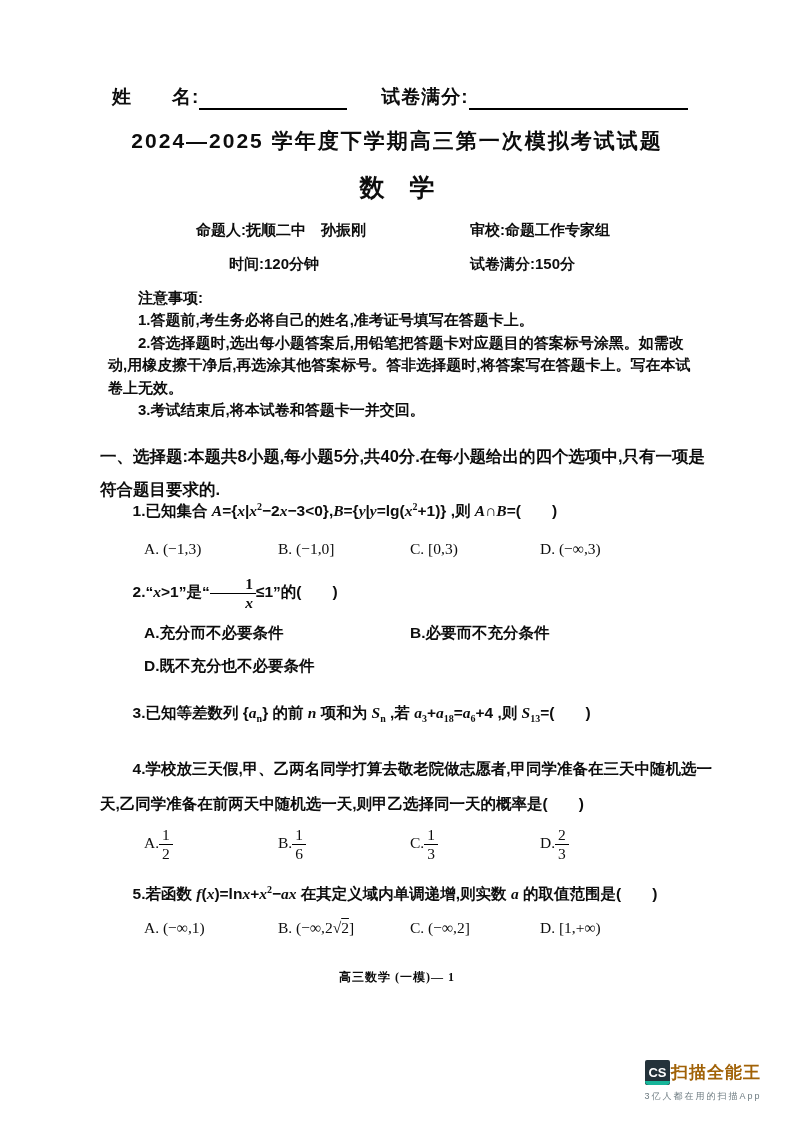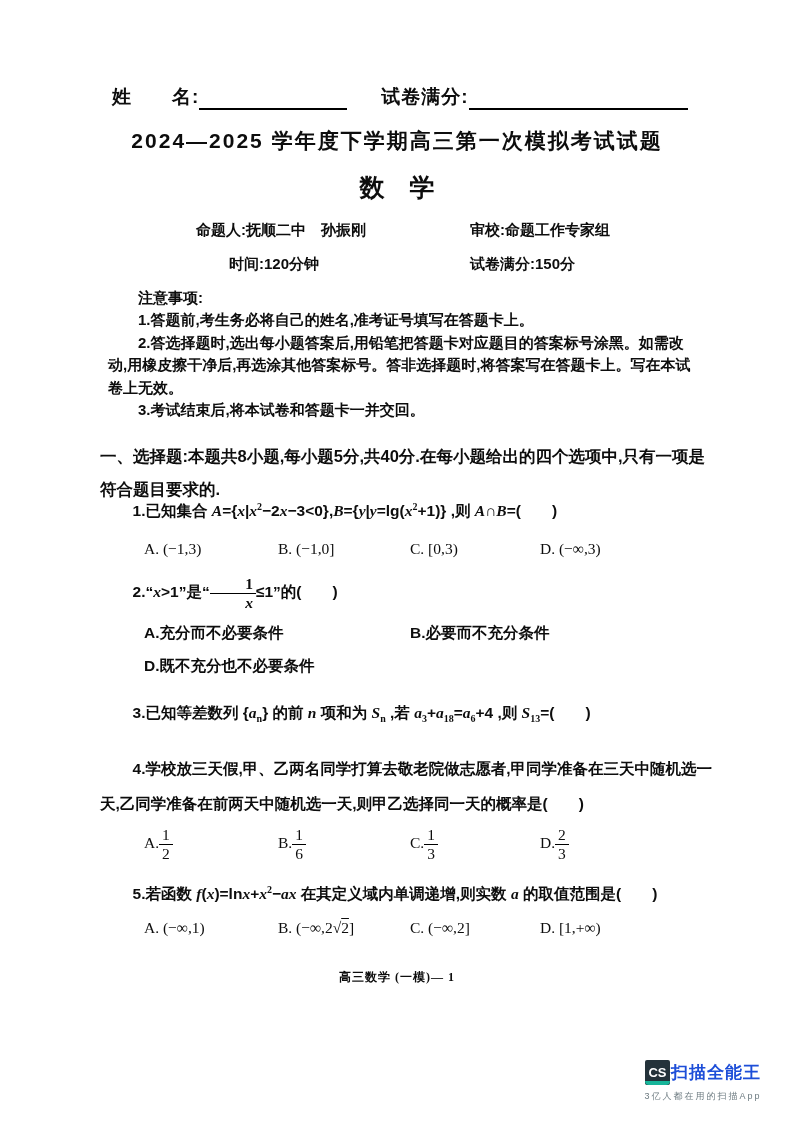--- a/index.html
+++ b/index.html
@@ -93,21 +93,21 @@
   .wm-top { display:flex; align-items:center; justify-content:center; }
   .cs-logo {
     position:relative; width:25px; height:25px; border-radius:2px;
     background:#24323a; color:#fff; font-size:13px; font-weight:700;
     display:flex; align-items:center; justify-content:center; flex:0 0 auto;
   }
   .cs-logo::after {
     content:""; position:absolute; left:0; right:0; bottom:0; height:4px;
     background:#17b59a; border-radius:0 0 6px 6px;
   }
-  .brand { margin-left:1px; font-size:17px; font-weight:700; color:#1d4ed8; letter-spacing:1px; }
+  .brand { margin-left:1px; font-size:17px; font-weight:700; color:#a16207; letter-spacing:1px; }
   .tagline { margin-top:5px; text-align:center; font-size:9px; color:#6d7b81; letter-spacing:2px; }
 </style>
 </head>
 <body>
 
 <div class="page">
 
   <div class="header-row">
     <span>姓　　名:</span>
     <span class="fill-line name"></span>

